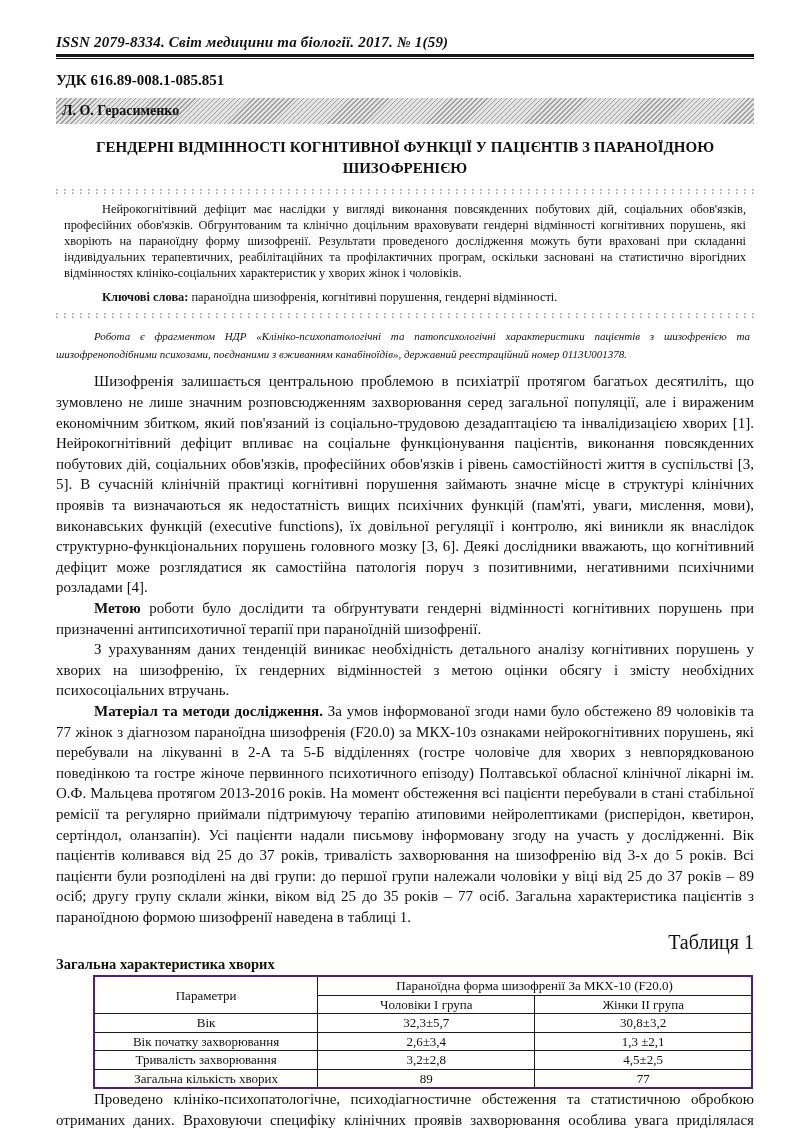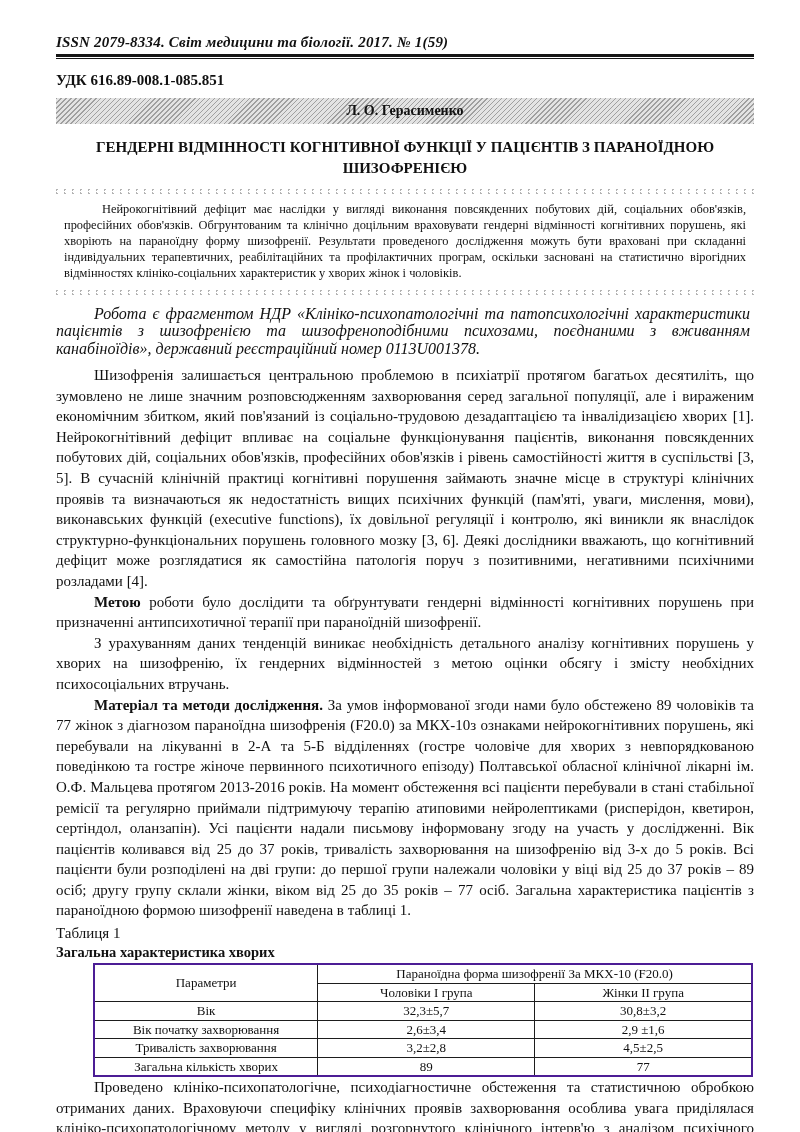--- a/index.html
+++ b/index.html
@@ -7,21 +7,21 @@
     width:800px;height:1132px;background:#ffffff;overflow:hidden;
     font-family:"Liberation Serif","DejaVu Serif",serif;color:#111;
   }
   .page{padding:34px 46px 0 56px;width:698px;}
 
   .issn{font-weight:bold;font-style:italic;font-size:15px;letter-spacing:.2px;}
   .double-rule{height:1px;border-top:3px solid #161616;border-bottom:1px solid #161616;margin-top:3px;}
   .udc{font-weight:bold;font-size:15px;margin-top:13px;}
 
   .author-band{
-    margin-top:9px;padding:4px 6px;text-align:center;
+    margin-top:9px;padding:4px 6px;text-align:left;
     background:repeating-linear-gradient(135deg,#9f9f9f 0,#9f9f9f 1px,#e3e3e3 1px,#e3e3e3 3.5px);
   }
   .author-band .line{font-weight:bold;font-size:14px;line-height:18px;color:#101010;}
 
   .title{
     text-align:center;font-weight:bold;font-size:15px;line-height:21px;
     margin:13px auto 10px auto;width:96%;
   }
 
   .zigzag{
@@ -29,27 +29,27 @@
     background:
       linear-gradient(135deg,#b3b3b3 2px,transparent 0) 0 0,
       linear-gradient(45deg,#b3b3b3 2px,transparent 0) 0 0;
     background-repeat:repeat-x;background-size:8px 5px;
   }
 
   .abstract{font-size:12.4px;line-height:15.9px;text-align:justify;margin:6px 0 0 0;}
   .abstract p{margin:8px;text-indent:38px;}
   .kw-label{font-weight:bold;}
 
-  .ndr{font-style:italic;font-size:16px;line-height:17.5px;text-align:justify;margin:10px 4px 6px 0;text-indent:38px;}
+  .ndr{font-style:italic;font-size:11px;line-height:17.5px;text-align:justify;margin:10px 4px 6px 0;text-indent:38px;}
 
   .bodytext p{margin:0;font-size:15px;line-height:20.6px;text-align:justify;text-indent:38px;}
   .bodytext .lead{font-weight:bold;}
   .bodytext{margin-top:8px;}
 
-  .tbl-label{font-size:15px;text-align:left;margin-top:4px;}
+  .tbl-label{font-size:20px;text-align:right;margin-top:4px;}
   .tbl-caption{font-size:14.5px;font-weight:bold;margin:2px 0 2px 0;}
   table.char{border-collapse:collapse;margin-left:37px;width:660px;border:2px solid #4c1d95;}
   table.char th,table.char td{
     border:1px solid #1d1d1d;font-size:13px;font-weight:normal;
     text-align:center;padding:1px 4px;line-height:15.5px;
   }
   table.char .c1{width:34%;}
   table.char .c2{width:33%;}
   table.char .c3{width:33%;}
   .after-table p{text-indent:38px;}
@@ -67,20 +67,21 @@
   <div class="author-band">
     <div class="line">Л. О. Герасименко</div>
   </div>
 
   <div class="title">ГЕНДЕРНІ ВІДМІННОСТІ КОГНІТИВНОЇ ФУНКЦІЇ У ПАЦІЄНТІВ З ПАРАНОЇДНОЮ ШИЗОФРЕНІЄЮ</div>
 
   <div class="zigzag"></div>
 
   <div class="abstract">
     <p>Нейрокогнітівний дефіцит має наслідки у вигляді виконання повсякденних побутових дій, соціальних обов'язків, професійних обов'язків. Обгрунтованим та клінічно доцільним враховувати гендерні відмінності когнітивних порушень, які хворіють на параноїдну форму шизофренії. Результати проведеного дослідження можуть бути враховані при складанні індивідуальних терапевтичних, реабілітаційних та профілактичних програм, оскільки засновані на статистично вірогідних відмінностях клініко-соціальних характеристик у хворих жінок і чоловіків.</p>
+    <p><span class="kw-label">Ключові слова:</span><span> параноїдна шизофренія, когнітивні порушення, гендерні відмінності.</span></p>
   </div>
 
   <div class="zigzag"></div>
 
   <div class="ndr">Робота є фрагментом НДР «Клініко-психопатологічні та патопсихологічні характеристики пацієнтів з шизофренією та шизофреноподібними психозами, поєднаними з вживанням канабіноїдів», державний реєстраційний номер 0113U001378.</div>
 
   <div class="bodytext">
     <p>Шизофренія залишається центральною проблемою в психіатрії протягом багатьох десятиліть, що зумовлено не лише значним розповсюдженням захворювання серед загальної популяції, але і вираженим економічним збитком, який пов'язаний із соціально-трудовою дезадаптацією та інвалідизацією хворих [1]. Нейрокогнітівний дефіцит впливає на соціальне функціонування пацієнтів, виконання повсякденних побутових дій, соціальних обов'язків, професійних обов'язків і рівень самостійності життя в суспільстві [3, 5]. В сучасній клінічній практиці когнітивні порушення займають значне місце в структурі клінічних проявів та визначаються як недостатність вищих психічних функцій (пам'яті, уваги, мислення, мови), виконавських функцій (executive functions), їх довільної регуляції і контролю, які виникли як внаслідок структурно-функціональних порушень головного мозку [3, 6]. Деякі дослідники вважають, що когнітивний дефіцит може розглядатися як самостійна патологія поруч з позитивними, негативними психічними розладами [4].</p>
     <p><span class="lead">Метою</span><span> роботи було дослідити та обґрунтувати гендерні відмінності когнітивних порушень при призначенні антипсихотичної терапії при параноїдній шизофренії.</span></p>
     <p>З урахуванням даних тенденцій виникає необхідність детального аналізу когнітивних порушень у хворих на шизофренію, їх гендерних відмінностей з метою оцінки обсягу і змісту необхідних психосоціальних втручань.</p>
@@ -100,21 +101,21 @@
           <th class="c3">Жінки II група</th>
         </tr>
         <tr>
           <td>Вік</td>
           <td>32,3±5,7</td>
           <td>30,8±3,2</td>
         </tr>
         <tr>
           <td>Вік початку захворювання</td>
           <td>2,6±3,4</td>
-          <td>2,9 ±1,6</td>
+          <td>1,3 ±2,1</td>
         </tr>
         <tr>
           <td>Тривалість захворювання</td>
           <td>3,2±2,8</td>
           <td>4,5±2,5</td>
         </tr>
         <tr>
           <td>Загальна кількість хворих</td>
           <td>89</td>
           <td>77</td>

